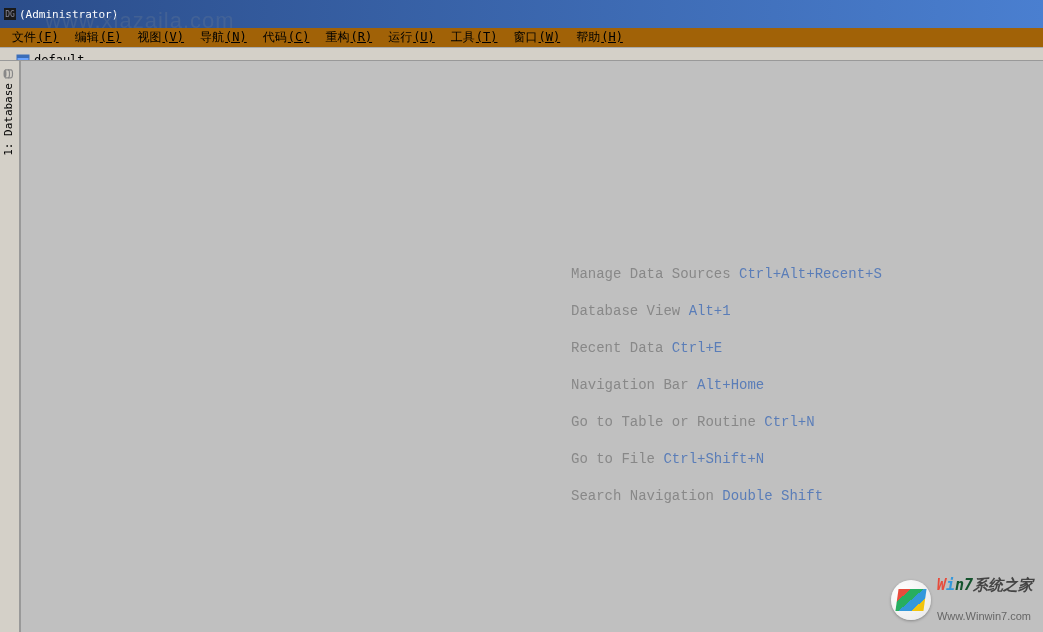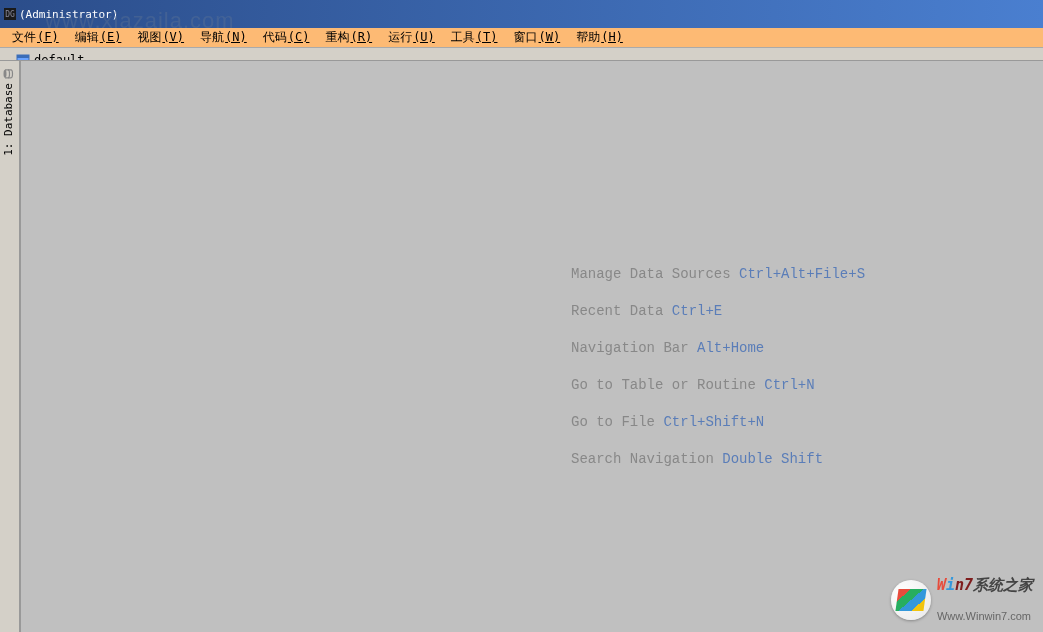--- a/index.html
+++ b/index.html
@@ -27,21 +27,21 @@
   background: #1a1a1a;
   color: #889;
   font-size: 8px;
   display: inline-flex;
   align-items: center;
   justify-content: center;
   margin-right: 3px;
 }
 .menubar {
   height: 20px;
-  background: #fdba74;
+  background: #a16207;
   border-bottom: 1px solid #aaa;
   display: flex;
   align-items: center;
   padding: 0 4px;
 }
 .menubar .menu-item {
   padding: 2px 8px;
   font-size: 12px;
   color: #000;
   cursor: default;
@@ -153,21 +153,21 @@
   transform: skewX(-8deg);
 }
 .watermark-logo .txt { line-height: 1.1; }
 .watermark-logo .cn {
   font-size: 15px;
   font-weight: bold;
   font-style: italic;
 }
 .watermark-logo .cn .w { color: #e74c3c; }
 .watermark-logo .cn .i { color: #3498db; }
-.watermark-logo .cn .n { color: #7f1d1d; }
+.watermark-logo .cn .n { color: #14532d; }
 .watermark-logo .cn .rest { color: #444; }
 .watermark-logo .en {
   font-size: 11px;
   color: #666;
   font-family: Arial, sans-serif;
   margin-top: 16px;
 }
 </style>
 </head>
 <body>
@@ -208,21 +208,22 @@
         <ellipse cx="6" cy="3" rx="4" ry="1.5" fill="#888"></ellipse>
         <path d="M2 3v6c0 .8 1.8 1.5 4 1.5s4-.7 4-1.5V3" fill="none" stroke="#888" stroke-width="1.2"></path>
         <path d="M2 6c0 .8 1.8 1.5 4 1.5s4-.7 4-1.5" fill="none" stroke="#888" stroke-width="1.2"></path>
       </svg>
     </span>
   </div>
 </div>
 
 <div class="main-area">
   <div class="shortcuts-panel">
-    <div class="shortcut-row"><span class="label">Manage Data Sources </span><span class="keys">Ctrl+Alt+File+S</span></div>
+    <div class="shortcut-row"><span class="label">Manage Data Sources </span><span class="keys">Ctrl+Alt+Recent+S</span></div>
+    <div class="shortcut-row"><span class="label">Database View </span><span class="keys">Alt+1</span></div>
     <div class="shortcut-row"><span class="label">Recent Data </span><span class="keys">Ctrl+E</span></div>
     <div class="shortcut-row"><span class="label">Navigation Bar </span><span class="keys">Alt+Home</span></div>
     <div class="shortcut-row"><span class="label">Go to Table or Routine </span><span class="keys">Ctrl+N</span></div>
     <div class="shortcut-row"><span class="label">Go to File </span><span class="keys">Ctrl+Shift+N</span></div>
     <div class="shortcut-row"><span class="label">Search Navigation </span><span class="keys">Double Shift</span></div>
   </div>
 </div>
 
 <div class="watermark-url">www.xiazaila.com</div>
 

